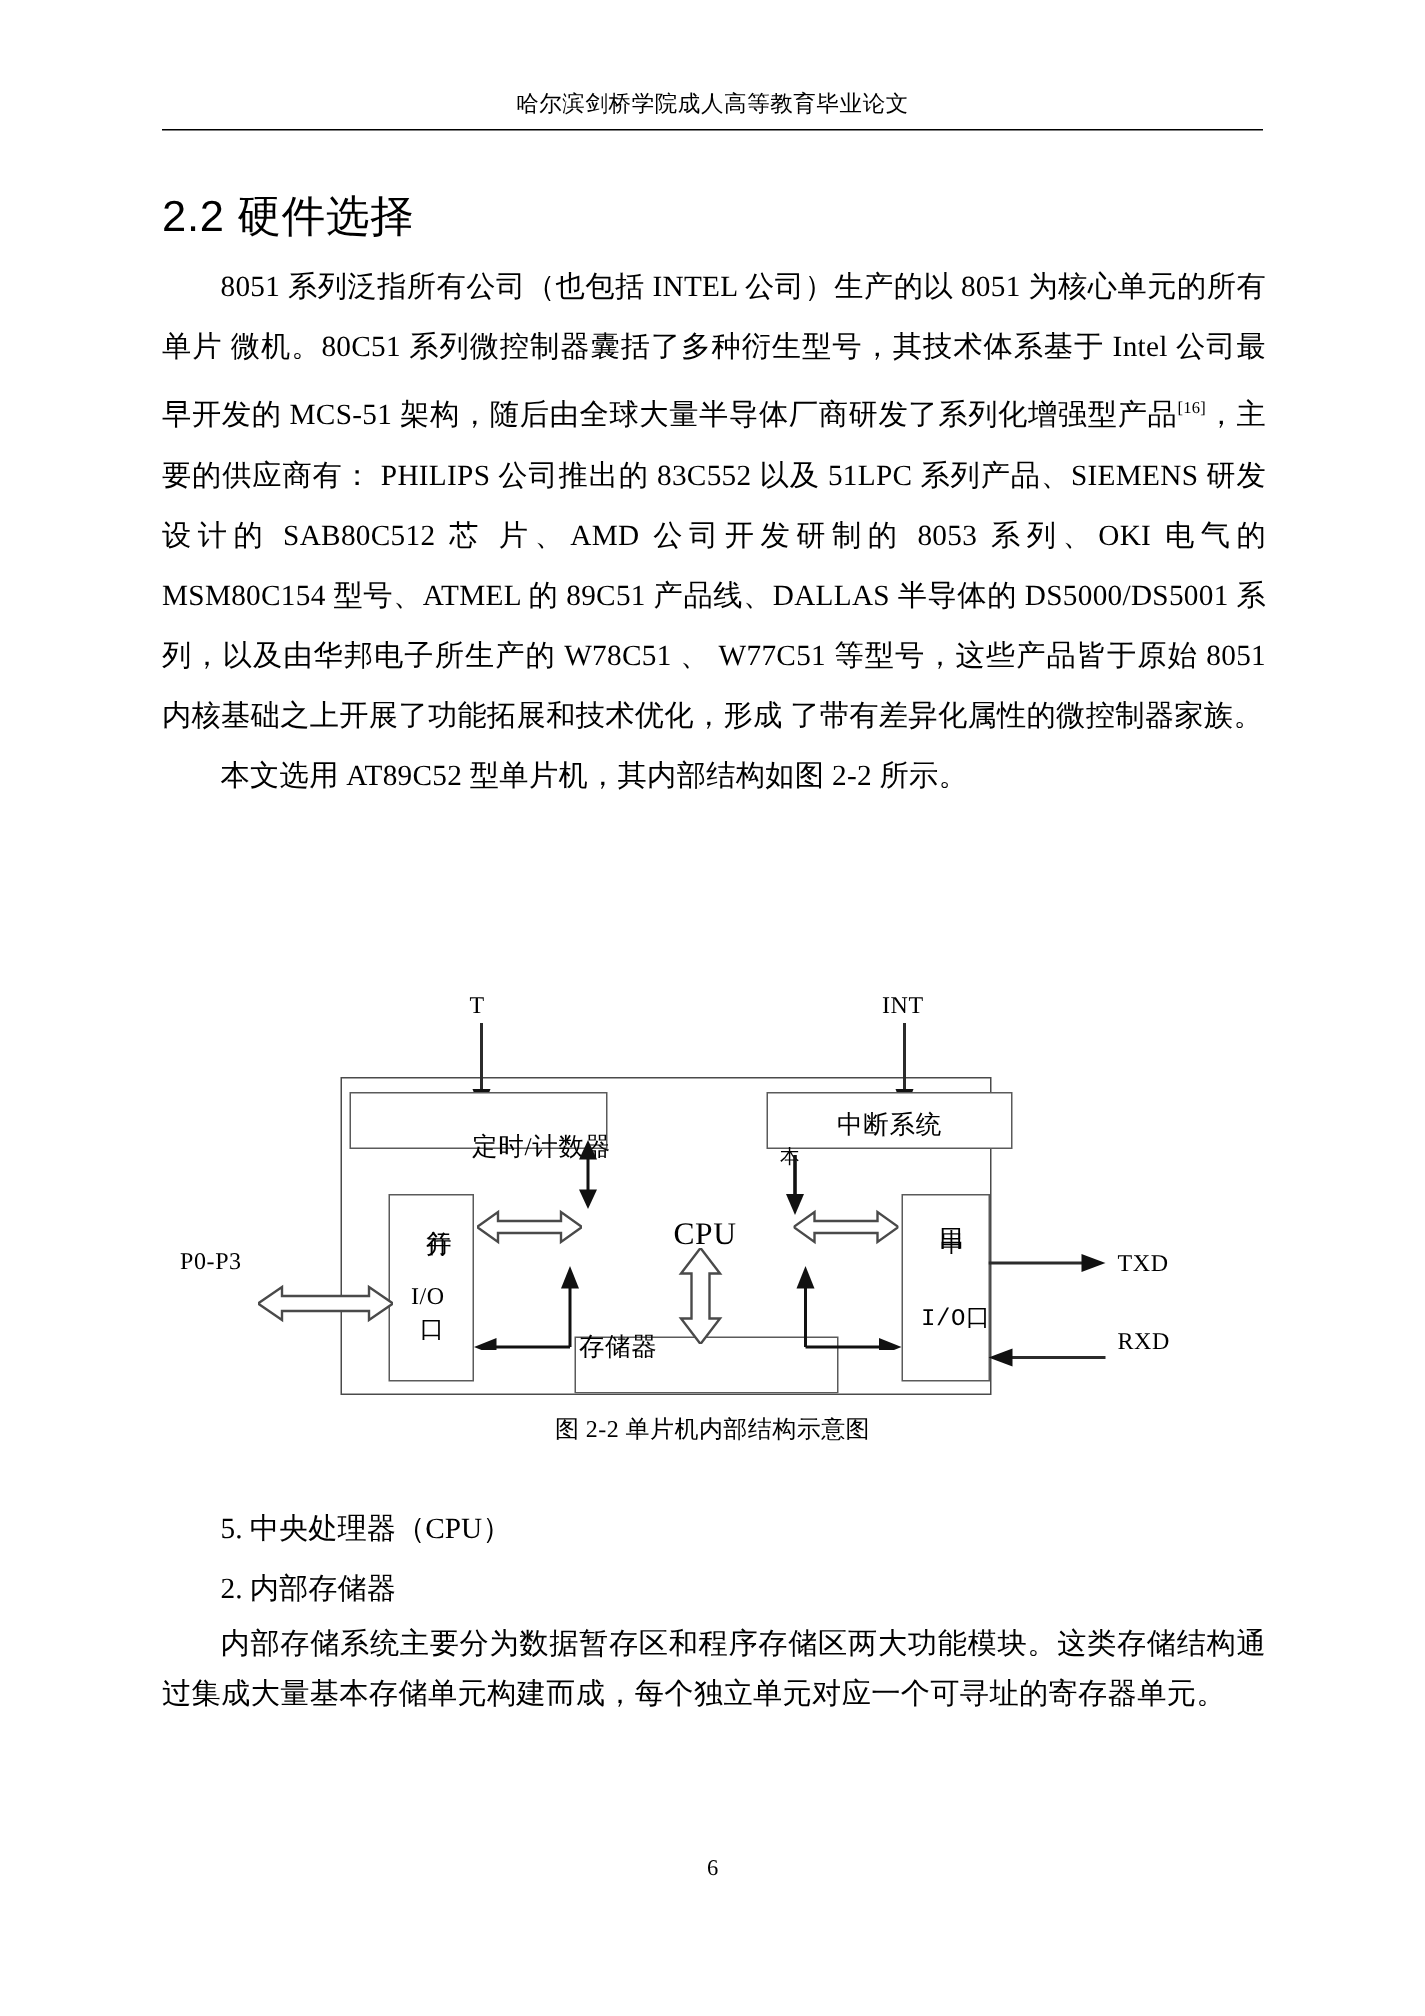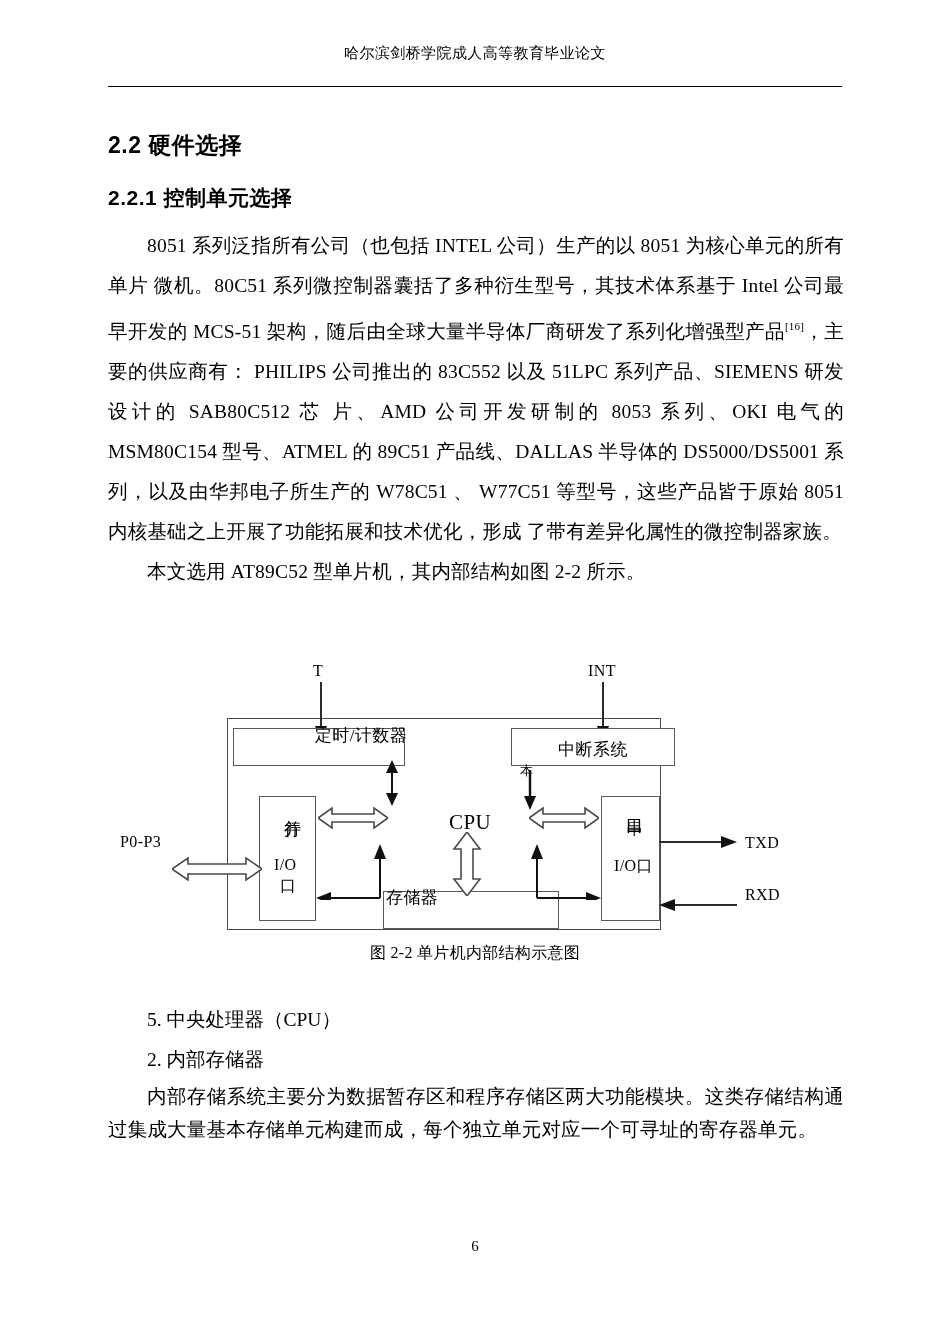--- a/index.html
+++ b/index.html
@@ -9,21 +9,21 @@
     background:#ffffff;
     font-family:"Liberation Serif", serif;
     color:#000;
     position:relative;
     overflow:hidden;
   }
   .page { position:relative; width:950px; height:1344px; }
 
   
   .header {
-    position:absolute; left:108px; top:44px; width:734px;
+    position:absolute; left:108px; top:60px; width:734px;
     text-align:center;
     font-size:15px;
     font-family:"Liberation Sans", sans-serif;
     letter-spacing:0.4px;
   }
   .header-rule {
     position:absolute; left:108px; top:86px; width:734px;
     height:0; border-top:1.6px solid #000;
   }
 
@@ -37,22 +37,22 @@
     text-align:justify;
     text-justify:inter-ideograph;
     letter-spacing:0.2px;
   }
   p.indent { text-indent:2em; }
   p.tight { line-height:33px; }
 
   h2.sec {
     margin:18px 0 10px 0;
     font-family:"Liberation Sans", sans-serif;
-    font-size:23px;
-    font-weight:bold;
+    font-size:29px;
+    font-weight:normal;
     line-height:34px;
     letter-spacing:0.5px;
   }
   h3.sec {
     margin:20px 0 12px 0;
     font-family:"Liberation Sans", sans-serif;
     font-size:21px;
     font-weight:bold;
     line-height:32px;
     letter-spacing:0.5px;
@@ -128,21 +128,20 @@
 <div class="page">
 
   <div class="header">哈尔滨剑桥学院成人高等教育毕业论文</div>
   <div class="header-rule"></div>
 
   <div class="body-area">
 
 
     <h2 class="sec">2.2 硬件选择</h2>
 
-    <h3 class="sec">2.2.1 控制单元选择</h3>
 
     <p class="para indent"><span>8051 系列泛指所有公司（也包括 INTEL 公司）生产的以 8051 为核心单元的所有单片 微机。80C51 系列微控制器囊括了多种衍生型号，其技术体系基于 Intel 公司最早开发的 MCS‑51 架构，随后由全球大量半导体厂商研发了系列化增强型产品</span><sup class="cite">[16]</sup><span>，主要的供应商有： PHILIPS 公司推出的 83C552 以及 51LPC 系列产品、SIEMENS 研发设计的 SAB80C512 芯 片、AMD 公司开发研制的 8053 系列、OKI 电气的 MSM80C154 型号、ATMEL 的 89C51 产品线、DALLAS 半导体的 DS5000/DS5001 系列，以及由华邦电子所生产的 W78C51 、 W77C51 等型号，这些产品皆于原始 8051 内核基础之上开展了功能拓展和技术优化，形成 了带有差异化属性的微控制器家族。</span></p>
 
     <p class="para indent">本文选用 AT89C52 型单片机，其内部结构如图 2-2 所示。</p>
   </div>
 
   <div class="figure-wrap">
     <div class="dg">
 
       <div class="frame" style="left:227px; top:718px; width:434px; height:212px; top:70px;"></div>
@@ -153,21 +152,21 @@
         <polygon points="15,60 9,44 21,44" fill="#111"></polygon>
       </svg>
 
       <div class="lbl-plain" style="left:588px; top:14px;">INT</div>
       <svg style="position:absolute; left:588px; top:34px;" width="30" height="62">
         <line x1="15" y1="0" x2="15" y2="50" stroke="#2b2b2b" stroke-width="2"></line>
         <polygon points="15,60 9,44 21,44" fill="#111"></polygon>
       </svg>
 
       <div class="box" style="left:233px; top:80px; width:172px; height:38px;"></div>
-      <div class="lbl-h" style="left:233px; top:76px; width:172px;padding-left:42px;">定时/计数器</div>
+      <div class="lbl-h" style="left:233px; top:105px; width:172px;padding-left:42px;">定时/计数器</div>
 
       <div class="box" style="left:511px; top:80px; width:164px; height:38px;"></div>
       <div class="lbl-h" style="left:511px; top:90px; width:164px;">中断系统</div>
 
       <div class="tiny" style="left:520px; top:114px;">本</div>
 
       <svg style="position:absolute; left:381px; top:112px;" width="22" height="48">
         <line x1="11" y1="6" x2="11" y2="40" stroke="#111" stroke-width="2"></line>
         <polygon points="11,0 5,13 17,13" fill="#111"></polygon>
         <polygon points="11,46 5,33 17,33" fill="#111"></polygon>
@@ -178,21 +177,21 @@
         <polygon points="11,40 5,26 17,26" fill="#111"></polygon>
       </svg>
 
       <div class="box" style="left:259px; top:148px; width:57px; height:125px;"></div>
       <div class="lbl-v" style="left:281px; top:158px;">并行</div>
       <div class="lbl-plain" style="left:274px; top:208px; font-size:16px;">I/O</div>
       <div class="lbl-plain" style="left:280px; top:228px; font-size:16px;">口</div>
 
       <div class="box" style="left:601px; top:148px; width:59px; height:125px;"></div>
       <div class="lbl-v" style="left:623px; top:158px;">串口</div>
-      <div class="lbl-plain" style="left:614px; top:208px; font-size:16px;">I/O口</div>
+      <div class="lbl-plain" style="left:614px; top:220px; font-size:16px;font-family:Liberation Mono, monospace;">I/O口</div>
 
       <div class="box" style="left:383px; top:243px; width:176px; height:38px;"></div>
       <div class="lbl-plain" style="left:386px; top:238px; font-size:17px;">存储器</div>
 
       <div class="lbl-plain" style="left:449px; top:162px; font-size:21px;">CPU</div>
       <svg style="position:absolute; left:450px; top:184px;" width="34" height="64">
         <polygon points="17,0 4,17 11,17 11,47 4,47 17,64 30,47 23,47 23,17 30,17" fill="#ffffff" stroke="#4a4a4a" stroke-width="1.6"></polygon>
       </svg>
 
       <div class="lbl-plain" style="left:120px; top:185px;">P0-P3</div>

